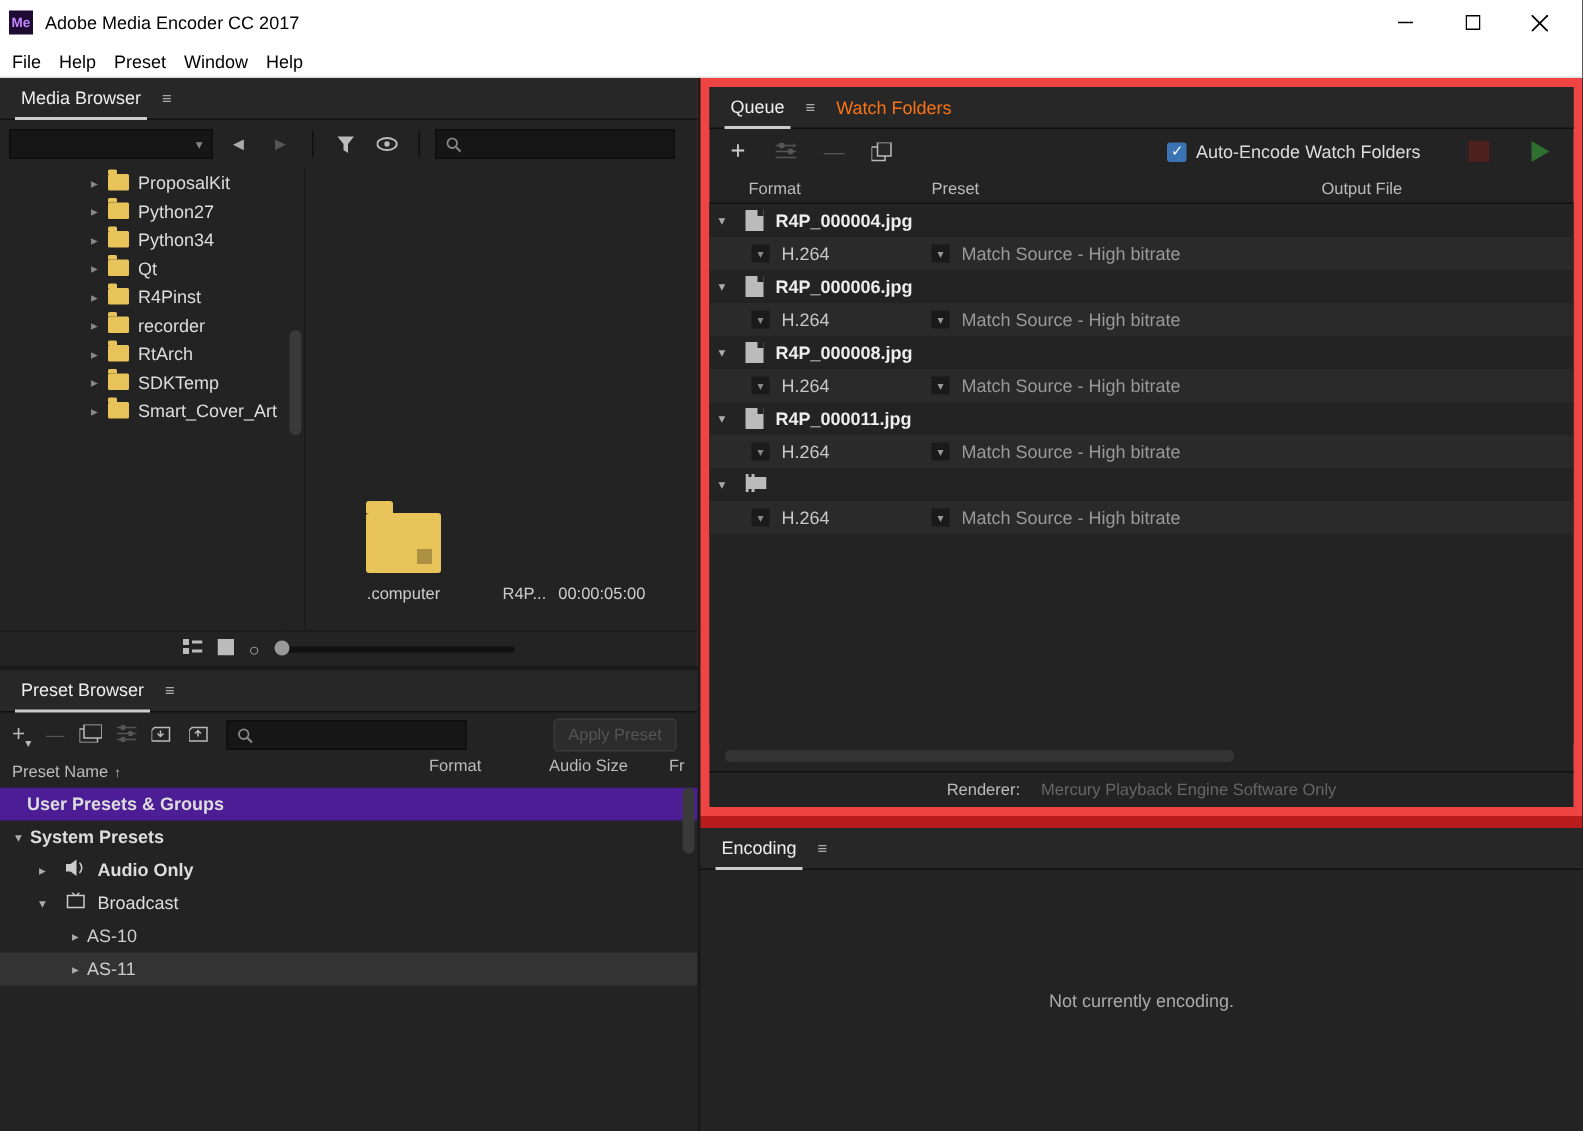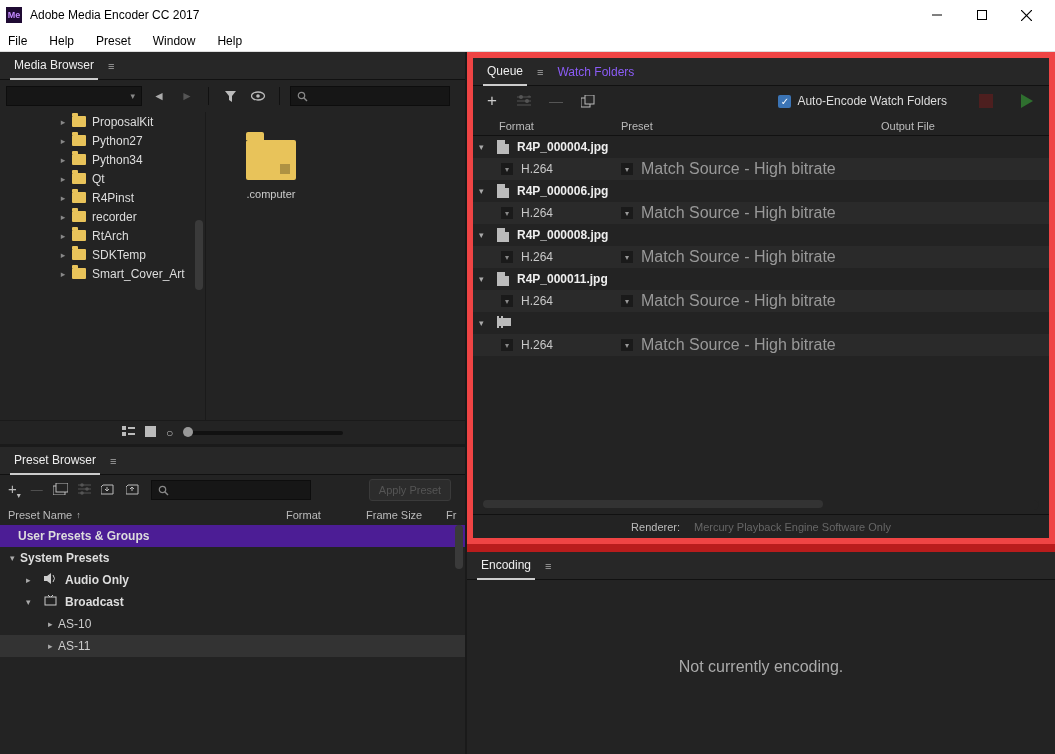--- a/index.html
+++ b/index.html
@@ -4,21 +4,21 @@
 <style>
   * { box-sizing: border-box; margin: 0; padding: 0; font-family: "Segoe UI", Tahoma, sans-serif; }
   body { background:#1c1c1c; width:1055px; height:754px; overflow:hidden; color:#c8c8c8; font-size:12px; }
   
   .titlebar { background:#fff; height:30px; display:flex; align-items:center; padding:0 6px; color:#000; font-size:12px; }
   .titlebar .logo { width:16px; height:16px; background:#1f0a33; margin-right:8px; display:flex; align-items:center; justify-content:center; color:#c389ff; font-size:9px; font-weight:bold; }
   .titlebar .title { flex:1; }
   .titlebar .winbtn { width:45px; height:28px; display:flex; align-items:center; justify-content:center; font-size:14px; color:#000; }
   .titlebar .winbtn svg { stroke:#000; }
   
-  .menubar { background:#fff; height:22px; display:flex; align-items:center; padding:0 8px; gap:22px; color:#000; font-size:12px; border-bottom:1px solid #ddd;}
+  .menubar { background:#fff; height:22px; display:flex; align-items:center; padding:0 8px; gap:12px; color:#000; font-size:12px; border-bottom:1px solid #ddd;}
   .menubar span { cursor:default; }
   
   .workspace { display:flex; height:702px; background:#232323; }
   .left-col { width:467px; display:flex; flex-direction:column; border-right:2px solid #1a1a1a;}
   .right-col { flex:1; display:flex; flex-direction:column; }
   
   .panel-header { background:#272727; height:28px; display:flex; align-items:center; padding:0 10px; gap:10px; border-bottom:1px solid #111; }
   .panel-header .tab { color:#ccc; font-size:12px; padding:6px 4px 6px 4px; }
   .panel-header .tab.active { color:#eee; border-bottom:2px solid #ccc; }
   .hamburger { font-size:11px; color:#aaa; }
@@ -30,36 +30,36 @@
   .mb-search { flex:0 0 160px; height:20px; background:#161616; border:1px solid #0d0d0d; display:flex; align-items:center; padding:0 6px; color:#999; }
   .mb-body { flex:1; display:flex; }
   .mb-tree { width:206px; background:#232323; overflow:hidden; border-right:1px solid #1a1a1a; position:relative;}
   .mb-tree-row { height:19px; display:flex; align-items:center; padding-left:50px; gap:6px; font-size:12px; color:#ddd; }
   .mb-tree-row .expander { position:absolute; left:58px; width:10px; text-align:center; color:#888; font-size:9px;}
   .mb-tree-row { position:relative; padding-left:72px;}
   .folder-icon { width:14px; height:11px; background:#e8c35a; border-radius:1px; position:relative; }
   .folder-icon::before { content:""; position:absolute; top:-3px; left:0; width:6px; height:3px; background:#e8c35a; border-radius:1px 1px 0 0;}
   .mb-tree-scroll { position:absolute; right:0; top:0; width:14px; height:100%; background:#232323;}
   .mb-tree-thumb { position:absolute; right:2px; top:108px; width:8px; height:70px; background:#3a3a3a; border-radius:4px;}
-  .mb-content { flex:1; background:#232323; display:flex; align-items:flex-start; padding:18px 10px; gap:11px; }
+  .mb-content { flex:1; background:#232323; display:flex; align-items:flex-end; padding:18px 10px; gap:11px; }
   .thumb-card { width:110px; display:flex; flex-direction:column; align-items:center; gap:8px; }
   .thumb-big { width:50px; height:40px; background:#e8c35a; border-radius:2px; position:relative; margin-top:10px;}
   .thumb-big::before { content:""; position:absolute; top:-8px; left:0; width:18px; height:8px; background:#e8c35a; border-radius:2px 2px 0 0;}
   .thumb-big::after { content:""; position:absolute; right:6px; bottom:6px; width:10px; height:10px; background:rgba(0,0,0,0.25);}
   .thumb-label { font-size:11px; color:#ccc; text-align:center;}
   .thumb-card2 { width:120px; display:flex; gap:8px; align-items:flex-start; padding-top:60px; }
   .mb-footer { height:24px; background:#232323; display:flex; align-items:center; justify-content:center; gap:10px; border-top:1px solid #1a1a1a;}
   .slider-track { width:160px; height:4px; background:#111; border-radius:2px; position:relative;}
   .slider-knob { position:absolute; left:0; top:-4px; width:10px; height:10px; background:#999; border-radius:50%;}
   
   .preset-browser { flex:1; display:flex; flex-direction:column; background:#232323; border-top:3px solid #1a1a1a;}
   .pb-toolbar { height:30px; display:flex; align-items:center; padding:0 8px; gap:10px; }
   .pb-search { width:160px; height:20px; background:#161616; border:1px solid #0d0d0d; display:flex; align-items:center; padding:0 6px; }
   .pb-apply { margin-left:auto; width:82px; height:22px; background:#2c2c2c; border:1px solid #3a3a3a; border-radius:3px; color:#555; font-size:11px; display:flex; align-items:center; justify-content:center; margin-right:6px;}
-  .pb-columns { height:20px; display:flex; align-items:center; padding:0 8px; color:#bbb; font-size:11px; gap:4px;}
+  .pb-columns { height:20px; display:flex; padding:0 8px; color:#bbb; font-size:11px; gap:4px;}
   .pb-col1 { width:274px; display:flex; align-items:center; gap:4px;}
   .pb-col2 { width:76px;}
   .pb-col3 { width:76px;}
   .pb-list { flex:1; overflow:hidden; position:relative; }
   .pb-row { height:22px; display:flex; align-items:center; padding-left:14px; font-size:12px; color:#ddd; }
   .pb-row.header { background:#4c1d95; font-weight:600; padding-left:18px;}
   .pb-row.cat { padding-left:10px; }
   .pb-row.sub { padding-left:26px; gap:8px;}
   .pb-row.leaf { padding-left:48px; color:#ccc;}
   .pb-row.leaf.sel { background:#333; }
@@ -81,29 +81,29 @@
   .q-group { height:22px; display:flex; align-items:center; padding-left:6px; gap:8px; background:#232323;}
   .q-group .expander { color:#aaa; width:10px; font-size:9px;}
   .q-file-icon { width:12px; height:14px; background:#bbb; position:relative;}
   .q-file-icon::after{content:"";position:absolute;right:0;top:0;width:4px;height:4px;background:#232323;}
   .q-group-label { font-weight:600; color:#eee; font-size:12px;}
   .q-item { height:22px; display:flex; align-items:center; background:#2a2a2a; }
   .q-item .cell1 { width:148px; padding-left:28px; display:flex; align-items:center; gap:8px;}
   .q-item .dd { width:12px; height:12px; background:#1a1a1a; display:flex; align-items:center; justify-content:center; color:#888; font-size:8px;}
   .q-item .cell2 { width:260px; display:flex; align-items:center; gap:8px; color:#999; font-style:normal;}
   .q-item .cell2 span { color:#999;}
-  .q-preset-text { color:#8a8a8a; font-size:16px;}
+  .q-preset-text { color:#8a8a8a; font-size:12px;}
   .q-scroll { height:10px; background:#232323; margin:4px 10px; border-radius:5px; position:relative;}
   .q-scroll-thumb { position:absolute; left:0; top:0; height:8px; width:340px; background:#333; border-radius:4px;}
   .q-renderer { height:24px; display:flex; align-items:center; justify-content:center; gap:14px; color:#888; font-size:11px; border-top:1px solid #111;}
   .q-renderer .label { color:#bbb;}
   .q-renderer .value { color:#666;}
   
   .encoding-panel { flex:1; display:flex; flex-direction:column; border-top:8px solid #b91c1c;}
-  .enc-body { flex:1; display:flex; align-items:center; justify-content:center; color:#aaa; font-size:16px;}
+  .enc-body { flex:1; display:flex; align-items:center; justify-content:center; color:#aaa; font-size:12px;}
   .icon-sm { color:#bbb; font-size:12px;}
   .disabled { color:#555;}
   .arrow-up { font-size:9px;}
 </style>
 </head>
 <body>
 
 <div class="titlebar">
   <div class="logo">Me</div>
   <div class="title">Adobe Media Encoder CC 2017</div>
@@ -219,20 +219,24 @@
             </div>
           <div class="mb-tree-scroll">
             <div class="mb-tree-thumb"></div>
           </div>
         </div>
         <div class="mb-content">
           <div class="thumb-card">
             <div class="thumb-big"></div>
             <div class="thumb-label">.computer</div>
           </div>
+          <div class="thumb-card2">
+            <span class="thumb-label">R4P...</span>
+            <span class="thumb-label">00:00:05:00</span>
+          </div>
         </div>
       </div>
       <div class="mb-footer">
         <span class="icon-sm">
           <svg width="13" height="11">
               <rect x="0" y="0" width="4" height="4" fill="#bbb"></rect>
               <rect x="0" y="6" width="4" height="4" fill="#bbb"></rect>
               <rect x="6" y="1" width="7" height="2" fill="#bbb"></rect>
               <rect x="6" y="7" width="7" height="2" fill="#bbb"></rect>
             </svg>
@@ -286,21 +290,21 @@
             </svg>
         </div>
         <div class="pb-apply">Apply Preset</div>
       </div>
       <div class="pb-columns">
         <div class="pb-col1">
           <span>Preset Name</span>
           <span class="arrow-up">↑</span>
         </div>
         <div class="pb-col2">Format</div>
-        <div class="pb-col3">Frame Size</div>
+        <div class="pb-col3">Audio Size</div>
         <div>Fr</div>
       </div>
       <div class="pb-list">
         <div class="pb-row header">User Presets &amp; Groups</div>
         <div class="pb-row cat">
           <span class="pb-expander">▾</span>
           <span style="font-weight:600;">System Presets</span>
         </div>
         <div class="pb-row sub">
           <span class="pb-expander">▸</span>
@@ -310,21 +314,21 @@
               </svg></span>
           <span style="font-weight:600;">Audio Only</span>
         </div>
         <div class="pb-row sub">
           <span class="pb-expander">▾</span>
           <span><svg width="13" height="11">
                 <rect x="1" y="2" width="11" height="8" fill="none" stroke="#ccc"></rect>
                 <line x1="4" y1="0" x2="6" y2="2" stroke="#ccc"></line>
                 <line x1="9" y1="0" x2="7" y2="2" stroke="#ccc"></line>
               </svg></span>
-          <span style="font-weight:700;">Broadcast</span>
+          <span style="font-weight:400;">Broadcast</span>
         </div>
         <div class="pb-row leaf">
           <span class="pb-expander">▸</span>
           <span>AS-10</span>
         </div>
         <div class="pb-row leaf sel">
           <span class="pb-expander">▸</span>
           <span>AS-11</span>
         </div>
         <div class="pb-scroll">
@@ -333,21 +337,21 @@
       </div>
     </div>
   </div>
 
   <div class="right-col">
 
     <div class="queue-wrap">
       <div class="panel-header">
         <span class="tab active">Queue</span>
         <span class="hamburger">≡</span>
-        <span class="tab" style="color:#8b5cf6;">Watch Folders</span>
+        <span class="tab" style="color:#f97316;">Watch Folders</span>
       </div>
       <div class="queue-toolbar">
         <span class="q-iconbtn" style="font-size:17px;">+</span>
         <span class="q-iconbtn disabled">
           <svg width="14" height="13">
               <line x1="0" y1="2" x2="14" y2="2" stroke="#555"></line>
               <line x1="0" y1="6" x2="14" y2="6" stroke="#555"></line>
               <line x1="0" y1="10" x2="14" y2="10" stroke="#555"></line>
               <circle cx="4" cy="2" r="2" fill="#555"></circle>
               <circle cx="10" cy="6" r="2" fill="#555"></circle>

